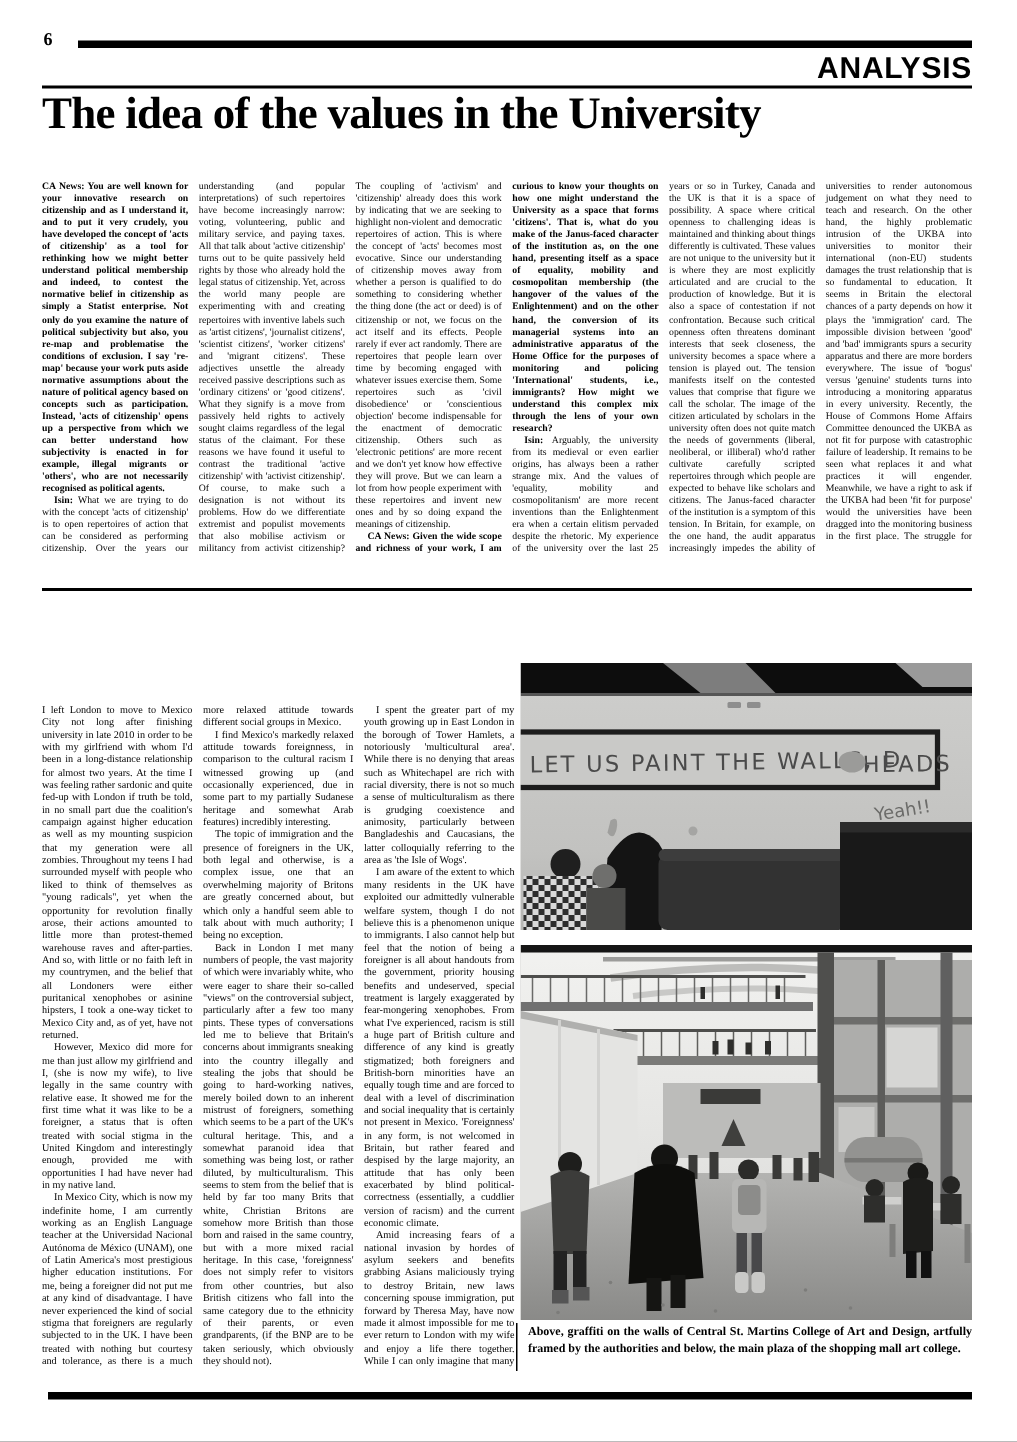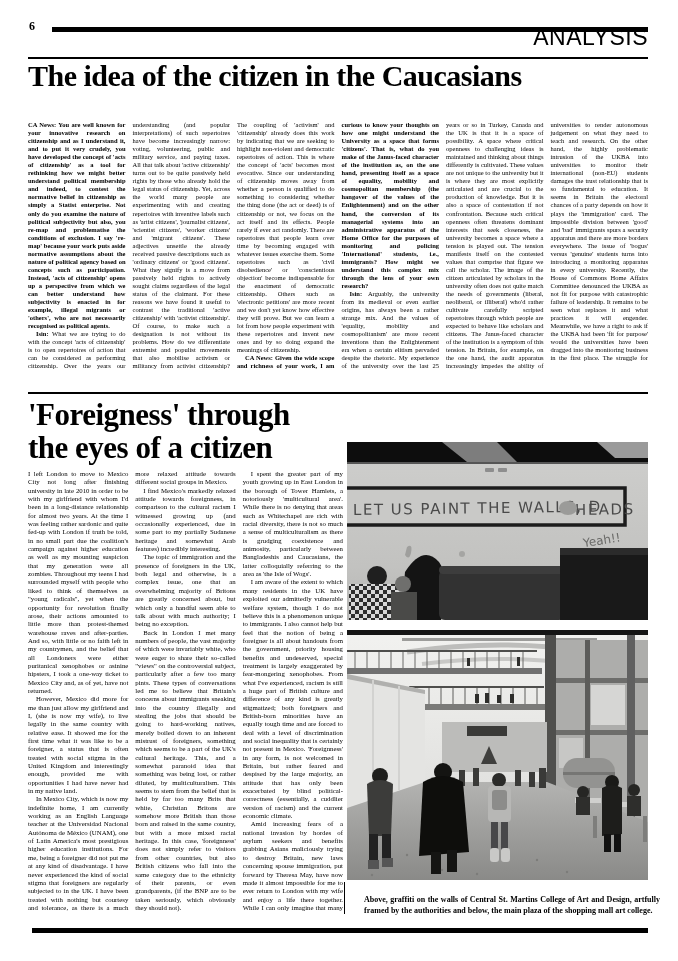--- a/index.html
+++ b/index.html
@@ -5,22 +5,22 @@
   html,body{margin:0;padding:0;background:#888;}
   .page{
     position:relative;width:678px;height:961px;background:#ffffff;
     font-family:"Liberation Serif", serif;color:#000;overflow:hidden;
     margin:0 auto;
   }
   
   .pageno{position:absolute;left:29px;top:19px;font-size:12px;font-weight:bold;}
   .rule-thick-top{position:absolute;left:52px;top:27px;width:596px;height:5px;background:#000;}
   .section-label{
-    position:absolute;right:30px;top:24px;font-family:"Liberation Sans",sans-serif;
-    font-weight:normal;font-size:23px;letter-spacing:.5px;
+    position:absolute;right:30px;top:35px;font-family:"Liberation Sans",sans-serif;
+    font-weight:bold;font-size:20px;letter-spacing:.5px;
   }
   .rule-thin{position:absolute;left:28px;top:57px;width:620px;height:2px;background:#000;}
   
   .a1-headline{
     position:absolute;left:28px;top:60px;width:620px;margin:0;
     font-size:30px;font-weight:bold;letter-spacing:-.5px;line-height:32px;
   }
   .a1-subhead{
     position:absolute;left:28px;top:94px;width:620px;margin:0;
     font-size:16.5px;font-weight:bold;letter-spacing:-.3px;line-height:18px;
@@ -47,49 +47,46 @@
   .para.ni{text-indent:0;}
   .para.b{font-weight:bold;}
   
   .photo{position:absolute;left:347px;width:301px;overflow:hidden;background:#c9c9c7;}
   .photo1{top:442px;height:178px;}
   .photo2{top:630px;height:250px;}
   .photo svg{display:block;}
   
   .caption-rule{position:absolute;left:344px;top:882px;width:1px;height:32px;background:#000;}
   .caption{
-    position:absolute;left:352px;top:883px;width:296px;margin:12px;
+    position:absolute;left:352px;top:883px;width:296px;margin:0;
     font-size:8px;font-weight:bold;line-height:10.5px;text-align:justify;
   }
   
   .rule-bottom{position:absolute;left:32px;top:928px;width:616px;height:5px;background:#000;}
 </style>
 </head>
 <body>
 
 <div class="page">
 
   <span class="pageno">6</span>
   <div class="rule-thick-top"></div>
   <div class="section-label">ANALYSIS</div>
   <div class="rule-thin"></div>
 
-  <h1 class="a1-headline">The idea of the citizen in the Caucasians</h1>
+  <h1 class="a1-headline">The idea of the values in the University</h1>
   <div class="a1-body">
       <p class="para b ni">CA News: You are well known for your innovative research on citizenship and as I understand it, and to put it very crudely, you have developed the concept of 'acts of citizenship' as a tool for rethinking how we might better understand political membership and indeed, to contest the normative belief in citizenship as simply a Statist enterprise. Not only do you examine the nature of political subjectivity but also, you re-map and problematise the conditions of exclusion. I say 're-map' because your work puts aside normative assumptions about the nature of political agency based on concepts such as participation. Instead, 'acts of citizenship' opens up a perspective from which we can better understand how subjectivity is enacted in for example, illegal migrants or 'others', who are not necessarily recognised as political agents.</p>
       <p class="para"><b>Isin: </b>What we are trying to do with the concept 'acts of citizenship' is to open repertoires of action that can be considered as performing citizenship. Over the years our understanding (and popular interpretations) of such repertoires have become increasingly narrow: voting, volunteering, public and military service, and paying taxes. All that talk about 'active citizenship' turns out to be quite passively held rights by those who already hold the legal status of citizenship. Yet, across the world many people are experimenting with and creating repertoires with inventive labels such as 'artist citizens', 'journalist citizens', 'scientist citizens', 'worker citizens' and 'migrant citizens'. These adjectives unsettle the already received passive descriptions such as 'ordinary citizens' or 'good citizens'. What they signify is a move from passively held rights to actively sought claims regardless of the legal status of the claimant. For these reasons we have found it useful to contrast the traditional 'active citizenship' with 'activist citizenship'. Of course, to make such a designation is not without its problems. How do we differentiate extremist and populist movements that also mobilise activism or militancy from activist citizenship? The coupling of 'activism' and 'citizenship' already does this work by indicating that we are seeking to highlight non-violent and democratic repertoires of action. This is where the concept of 'acts' becomes most evocative. Since our understanding of citizenship moves away from whether a person is qualified to do something to considering whether the thing done (the act or deed) is of citizenship or not, we focus on the act itself and its effects. People rarely if ever act randomly. There are repertoires that people learn over time by becoming engaged with whatever issues exercise them. Some repertoires such as 'civil disobedience' or 'conscientious objection' become indispensable for the enactment of democratic citizenship. Others such as 'electronic petitions' are more recent and we don't yet know how effective they will prove. But we can learn a lot from how people experiment with these repertoires and invent new ones and by so doing expand the meanings of citizenship.</p>
       <p class="para b">CA News: Given the wide scope and richness of your work, I am curious to know your thoughts on how one might understand the University as a space that forms 'citizens'. That is, what do you make of the Janus-faced character of the institution as, on the one hand, presenting itself as a space of equality, mobility and cosmopolitan membership (the hangover of the values of the Enlightenment) and on the other hand, the conversion of its managerial systems into an administrative apparatus of the Home Office for the purposes of monitoring and policing 'International' students, i.e., immigrants? How might we understand this complex mix through the lens of your own research?</p>
       <p class="para"><b>Isin: </b>Arguably, the university from its medieval or even earlier origins, has always been a rather strange mix. And the values of 'equality, mobility and cosmopolitanism' are more recent inventions than the Enlightenment era when a certain elitism pervaded despite the rhetoric. My experience of the university over the last 25 years or so in Turkey, Canada and the UK is that it is a space of possibility. A space where critical openness to challenging ideas is maintained and thinking about things differently is cultivated. These values are not unique to the university but it is where they are most explicitly articulated and are crucial to the production of knowledge. But it is also a space of contestation if not confrontation. Because such critical openness often threatens dominant interests that seek closeness, the university becomes a space where a tension is played out. The tension manifests itself on the contested values that comprise that figure we call the scholar. The image of the citizen articulated by scholars in the university often does not quite match the needs of governments (liberal, neoliberal, or illiberal) who'd rather cultivate carefully scripted repertoires through which people are expected to behave like scholars and citizens. The Janus-faced character of the institution is a symptom of this tension. In Britain, for example, on the one hand, the audit apparatus increasingly impedes the ability of universities to render autonomous judgement on what they need to teach and research. On the other hand, the highly problematic intrusion of the UKBA into universities to monitor their international (non-EU) students damages the trust relationship that is so fundamental to education. It seems in Britain the electoral chances of a party depends on how it plays the 'immigration' card. The impossible division between 'good' and 'bad' immigrants spurs a security apparatus and there are more borders everywhere. The issue of 'bogus' versus 'genuine' students turns into introducing a monitoring apparatus in every university. Recently, the House of Commons Home Affairs Committee denounced the UKBA as not fit for purpose with catastrophic failure of leadership. It remains to be seen what replaces it and what practices it will engender. Meanwhile, we have a right to ask if the UKBA had been 'fit for purpose' would the universities have been dragged into the monitoring business in the first place. The struggle for critical openness continues so does the vigilance that it requires.</p>
     </div>
 
   <div class="rule-mid"></div>
 
-  <h1 class="a2-headline"><span>'Foreigness' through</span><br>
-    <span>the eyes of a citizen</span>
-  </h1>
   <div class="a2-body">
       <p class="para ni">I left London to move to Mexico City not long after finishing university in late 2010 in order to be with my girlfriend with whom I'd been in a long-distance relationship for almost two years. At the time I was feeling rather sardonic and quite fed-up with London if truth be told, in no small part due the coalition's campaign against higher education as well as my mounting suspicion that my generation were all zombies. Throughout my teens I had surrounded myself with people who liked to think of themselves as "young radicals", yet when the opportunity for revolution finally arose, their actions amounted to little more than protest-themed warehouse raves and after-parties. And so, with little or no faith left in my countrymen, and the belief that all Londoners were either puritanical xenophobes or asinine hipsters, I took a one-way ticket to Mexico City and, as of yet, have not returned.</p>
       <p class="para">However, Mexico did more for me than just allow my girlfriend and I, (she is now my wife), to live legally in the same country with relative ease. It showed me for the first time what it was like to be a foreigner, a status that is often treated with social stigma in the United Kingdom and interestingly enough, provided me with opportunities I had have never had in my native land.</p>
       <p class="para">In Mexico City, which is now my indefinite home, I am currently working as an English Language teacher at the Universidad Nacional Autónoma de México (UNAM), one of Latin America's most prestigious higher education institutions. For me, being a foreigner did not put me at any kind of disadvantage. I have never experienced the kind of social stigma that foreigners are regularly subjected to in the UK. I have been treated with nothing but courtesy and tolerance, as there is a much more relaxed attitude towards different social groups in Mexico.</p>
       <p class="para">I find Mexico's markedly relaxed attitude towards foreignness, in comparison to the cultural racism I witnessed growing up (and occasionally experienced, due in some part to my partially Sudanese heritage and somewhat Arab features) incredibly interesting.</p>
       <p class="para">The topic of immigration and the presence of foreigners in the UK, both legal and otherwise, is a complex issue, one that an overwhelming majority of Britons are greatly concerned about, but which only a handful seem able to talk about with much authority; I being no exception.</p>
       <p class="para">Back in London I met many numbers of people, the vast majority of which were invariably white, who were eager to share their so-called "views" on the controversial subject, particularly after a few too many pints. These types of conversations led me to believe that Britain's concerns about immigrants sneaking into the country illegally and stealing the jobs that should be going to hard-working natives, merely boiled down to an inherent mistrust of foreigners, something which seems to be a part of the UK's cultural heritage. This, and a somewhat paranoid idea that something was being lost, or rather diluted, by multiculturalism. This seems to stem from the belief that is held by far too many Brits that white, Christian Britons are somehow more British than those born and raised in the same country, but with a more mixed racial heritage. In this case, 'foreignness' does not simply refer to visitors from other countries, but also British citizens who fall into the same category due to the ethnicity of their parents, or even grandparents, (if the BNP are to be taken seriously, which obviously they should not).</p>
       <p class="para">I spent the greater part of my youth growing up in East London in the borough of Tower Hamlets, a notoriously 'multicultural area'. While there is no denying that areas such as Whitechapel are rich with racial diversity, there is not so much a sense of multiculturalism as there is grudging coexistence and animosity, particularly between Bangladeshis and Caucasians, the latter colloquially referring to the area as 'the Isle of Wogs'.</p>
       <p class="para">I am aware of the extent to which many residents in the UK have exploited our admittedly vulnerable welfare system, though I do not believe this is a phenomenon unique to immigrants. I also cannot help but feel that the notion of being a foreigner is all about handouts from the government, priority housing benefits and undeserved, special treatment is largely exaggerated by fear-mongering xenophobes. From what I've experienced, racism is still a huge part of British culture and difference of any kind is greatly stigmatized; both foreigners and British-born minorities have an equally tough time and are forced to deal with a level of discrimination and social inequality that is certainly not present in Mexico. 'Foreignness' in any form, is not welcomed in Britain, but rather feared and despised by the large majority, an attitude that has only been exacerbated by blind political-correctness (essentially, a cuddlier version of racism) and the current economic climate.</p>
       <p class="para">Amid increasing fears of a national invasion by hordes of asylum seekers and benefits grabbing Asians maliciously trying to destroy Britain, new laws concerning spouse immigration, put forward by Theresa May, have now made it almost impossible for me to ever return to London with my wife and enjoy a life there together. While I can only imagine that many Brits will consider this a wise move, I cannot help but feel that the message being sent out to interracial couples by the government is - "we don't want any more foreigners on our soil, and if you're depraved enough to want to marry one, we don't want you either."</p>

